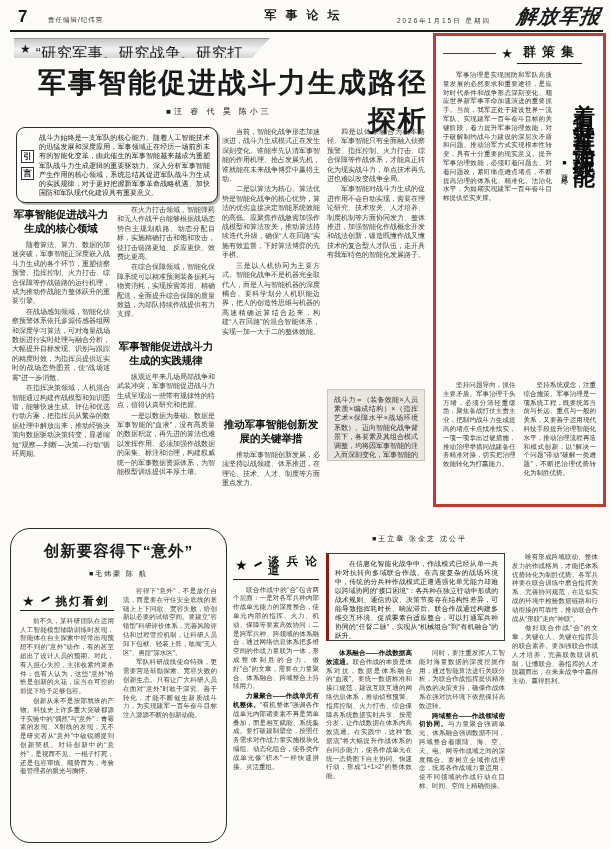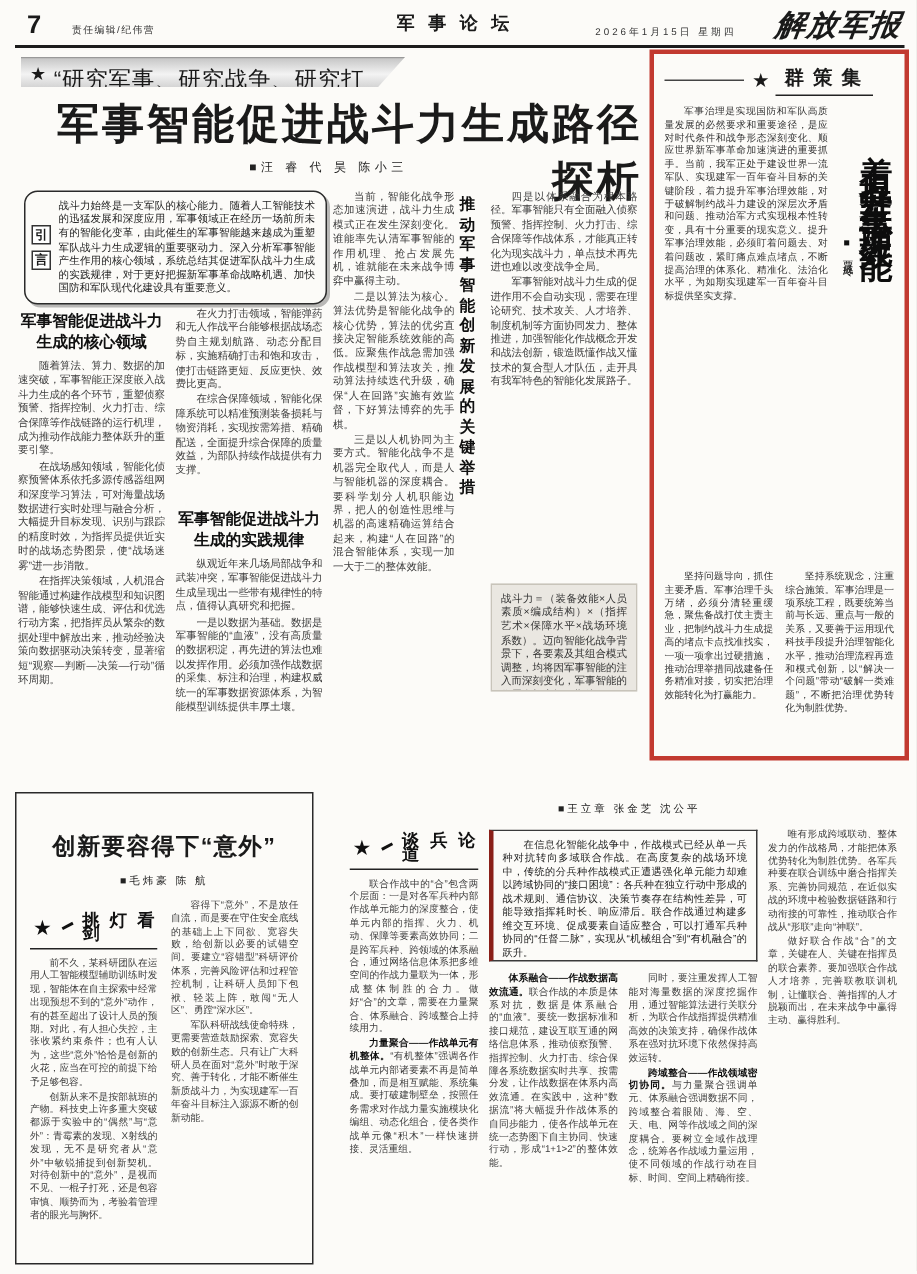--- a/index.html
+++ b/index.html
@@ -33,21 +33,21 @@
     border:1.5px solid #2a2a2a; border-radius:9px; box-shadow:2px 2px 0 rgba(60,60,60,.35);
     display:flex; align-items:center; padding:5px 7px 5px 4px; background:#fcfbf8; }
   .intro-label { display:flex; flex-direction:column; gap:4px; margin-right:5px; }
   .intro-label span { width:13px; height:13px; border:1px solid #333; font-size:8.5px; font-weight:900;
     display:flex; align-items:center; justify-content:center; background:#fff; }
   .intro-text { flex:1; font-size:7px; line-height:9.2px; text-align:justify; color:#222; overflow:hidden; height:100%; }
   .ncol { position:absolute; font-size:7px; line-height:9.4px; color:#3c3c3c; text-align:justify; overflow:hidden; }
   .ncol p { text-indent:14px; margin-bottom:1px; }
   .c1 { left:12px;  top:205px; width:98px; height:325px; }
   .c2 { left:117px; top:205px; width:98px; height:325px; display:flex; flex-direction:column;align-items:flex-end; }
-  .c3 { left:222px; top:127px; width:98px; height:403px; display:flex; flex-direction:row; }
+  .c3 { left:222px; top:127px; width:98px; height:403px; display:flex; flex-direction:column; }
   .c4 { left:327px; top:127px; width:98px; height:403px; display:flex; flex-direction:column; }
   .sub { font-size:10.5px; font-weight:900; color:#101010; text-align:center; line-height:13.5px; margin:3px 0 5px; }
   .flowA { height:132px; overflow:hidden; }
   .flowB { flex:1; overflow:hidden; }
   .flowC { height:288px; overflow:hidden; }
   .flowD { height:258px; overflow:hidden; }
   .note-box { margin-top:4px; background:#eae7e1; border:1px solid #c8c4ba; padding:5px 6px;
     font-size:7px; line-height:9.2px; color:#333; text-align:justify; height:72px; overflow:hidden; }
   
   .qcj { position:absolute; left:433px; top:33px; width:173px; height:474px;
@@ -60,22 +60,22 @@
   .qcj-upper { display:flex; height:302px; margin-top:7px; }
   .qcj-text { flex:1; font-size:6.5px; line-height:8.8px; text-align:justify; color:#333; overflow:hidden; }
   .qcj-text p { text-indent:13px; }
   .qcj-author { writing-mode:vertical-rl; text-orientation:upright; font-size:7px; color:#111;
     margin:88px 2px 0 7px; letter-spacing:2px; }
   .qcj-title { writing-mode:vertical-rl; text-orientation:upright; font-size:22px; font-weight:900;
     letter-spacing:7px; line-height:1.05; padding-top:14px; margin-left:2px; color:#0d0d0d; }
   .qcj-lower { display:flex; gap:8px; margin-top:8px; height:136px; overflow:hidden; }
   .qcj-lower div { flex:1; font-size:6.5px; line-height:8.8px; text-align:justify; color:#333; text-indent:13px; }
   
-  .bl { position:absolute; left:10px; top:528px; width:199px; height:315px;
-    border:1.5px solid #2a2a2a; border-radius:0; padding:22px 9px 7px; background:#fcfbf8; }
+  .bl { position:absolute; left:10px; top:528px; width:217px; height:315px;
+    border:1.5px solid #2a2a2a; border-radius:20px; padding:9px 9px 7px; background:#fcfbf8; }
   .bl-headline { text-align:center; font-size:15.5px; font-weight:900; letter-spacing:1px; margin-top:3px; }
   .bl-authors { text-align:center; font-size:7px; letter-spacing:2px; margin:7px 0 8px; color:#222; }
   .bl-cols { display:flex; gap:9px; height:244px; overflow:hidden; }
   .bl-col { flex:1; font-size:6.5px; line-height:8.8px; text-align:justify; color:#3c3c3c; overflow:hidden; }
   .bl-col p { text-indent:13px; margin-bottom:1px; }
   .col-label { display:flex; align-items:center; gap:5px; font-size:11.5px; font-weight:900; letter-spacing:2px;
     color:#101010; border-bottom:1.5px solid #222; padding:10px 0 4px 2px; margin-bottom:6px; }
   .col-label .star { font-size:14px; }
   .ribbon { display:inline-block; width:9px; height:2px; background:#111; transform:rotate(-28deg) translateY(-2px); }
   

